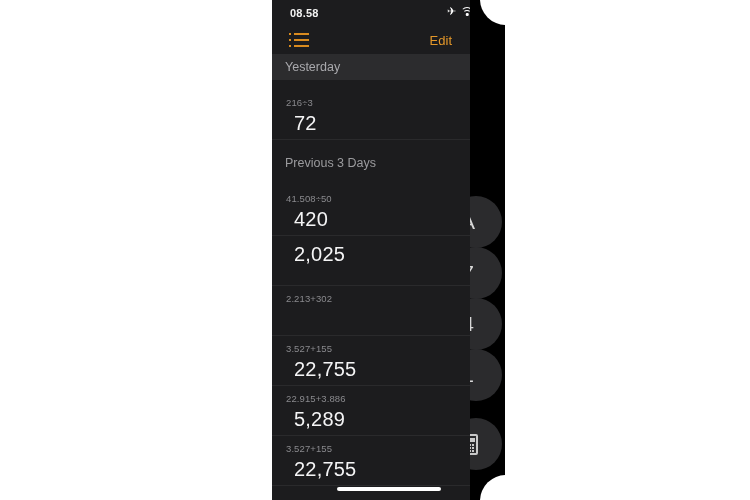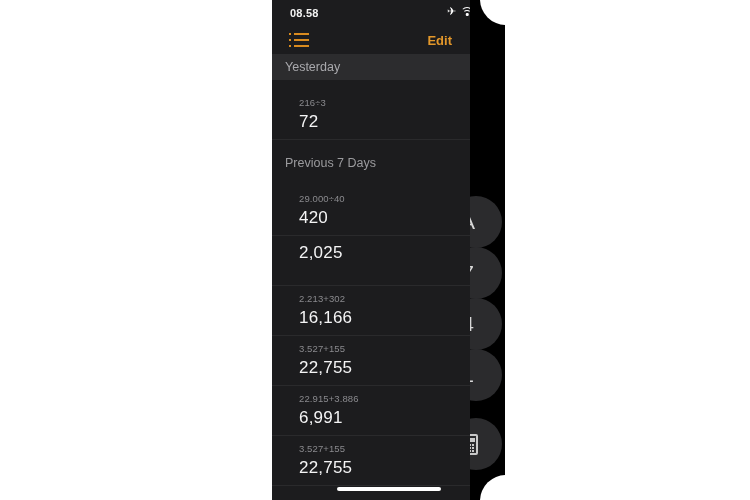--- a/index.html
+++ b/index.html
@@ -152,21 +152,20 @@
   }
 
   
   .navbar {
     height: 28px;
     display: flex;
     align-items: center;
     justify-content: space-between;
     padding: 0 18px 0 17px;
     box-sizing: border-box;
-    font-weight: bold;
   }
   .list-icon {
     width: 20px;
     height: 15px;
     display: flex;
     flex-direction: column;
     justify-content: space-between;
   }
   .list-icon .lr {
     display: flex;
@@ -191,34 +190,35 @@
     color: #9b9b9e;
     font-size: 12.5px;
     box-sizing: border-box;
     text-align: center;
   }
   .section-head.shaded { background: #2c2c2e; color: #a9a9ad; }
 
   
   .row {
     height: 50px;
-    padding: 7px 0 0 27px;
+    padding: 7px 0 0 14px;
     box-sizing: border-box;
     border-bottom: 1px solid #2a2a2c;
   }
   .row .expr {
     color: #8a8a8e;
     font-size: 9.5px;
     letter-spacing: 0.1px;
     margin-bottom: 4px;
   }
   .row .res {
     color: #f4f4f5;
-    font-size: 17px;
+    font-size: 20px;
     letter-spacing: 0.2px;
+    margin-left: 8px;
   }
   .spacer-gap { height: 10px; }
 
   
   .home-ind {
     position: absolute;
     left: 50%;
     transform: translateX(-50%);
     bottom: 9px;
     width: 104px;
@@ -312,41 +312,40 @@
       </div>
 
       <div class="section-head shaded">Yesterday</div>
       <div class="spacer-gap"></div>
       <div class="row">
         <div class="expr">216÷3</div>
         <div class="res">72</div>
       </div>
 
       <div class="spacer-gap"></div>
-      <div class="section-head">Previous 7 Days</div>
+      <div class="section-head">Previous 3 Days</div>
       <div class="spacer-gap"></div>
 
       <div class="row">
-        <div class="expr">29.000÷40</div>
+        <div class="expr">41.508÷50</div>
         <div class="res">420</div>
       </div>
       <div class="row">
         <div class="res">2,025</div>
       </div>
       <div class="row">
         <div class="expr">2.213+302</div>
-        <div class="res">16,166</div>
       </div>
       <div class="row">
         <div class="expr">3.527+155</div>
         <div class="res">22,755</div>
       </div>
       <div class="row">
         <div class="expr">22.915+3.886</div>
-        <div class="res">6,991</div>
+        <div class="res">5,289</div>
       </div>
       <div class="row">
         <div class="expr">3.527+155</div>
         <div class="res">22,755</div>
       </div>
 
     </div>
 
     <div class="home-ind"></div>
 

